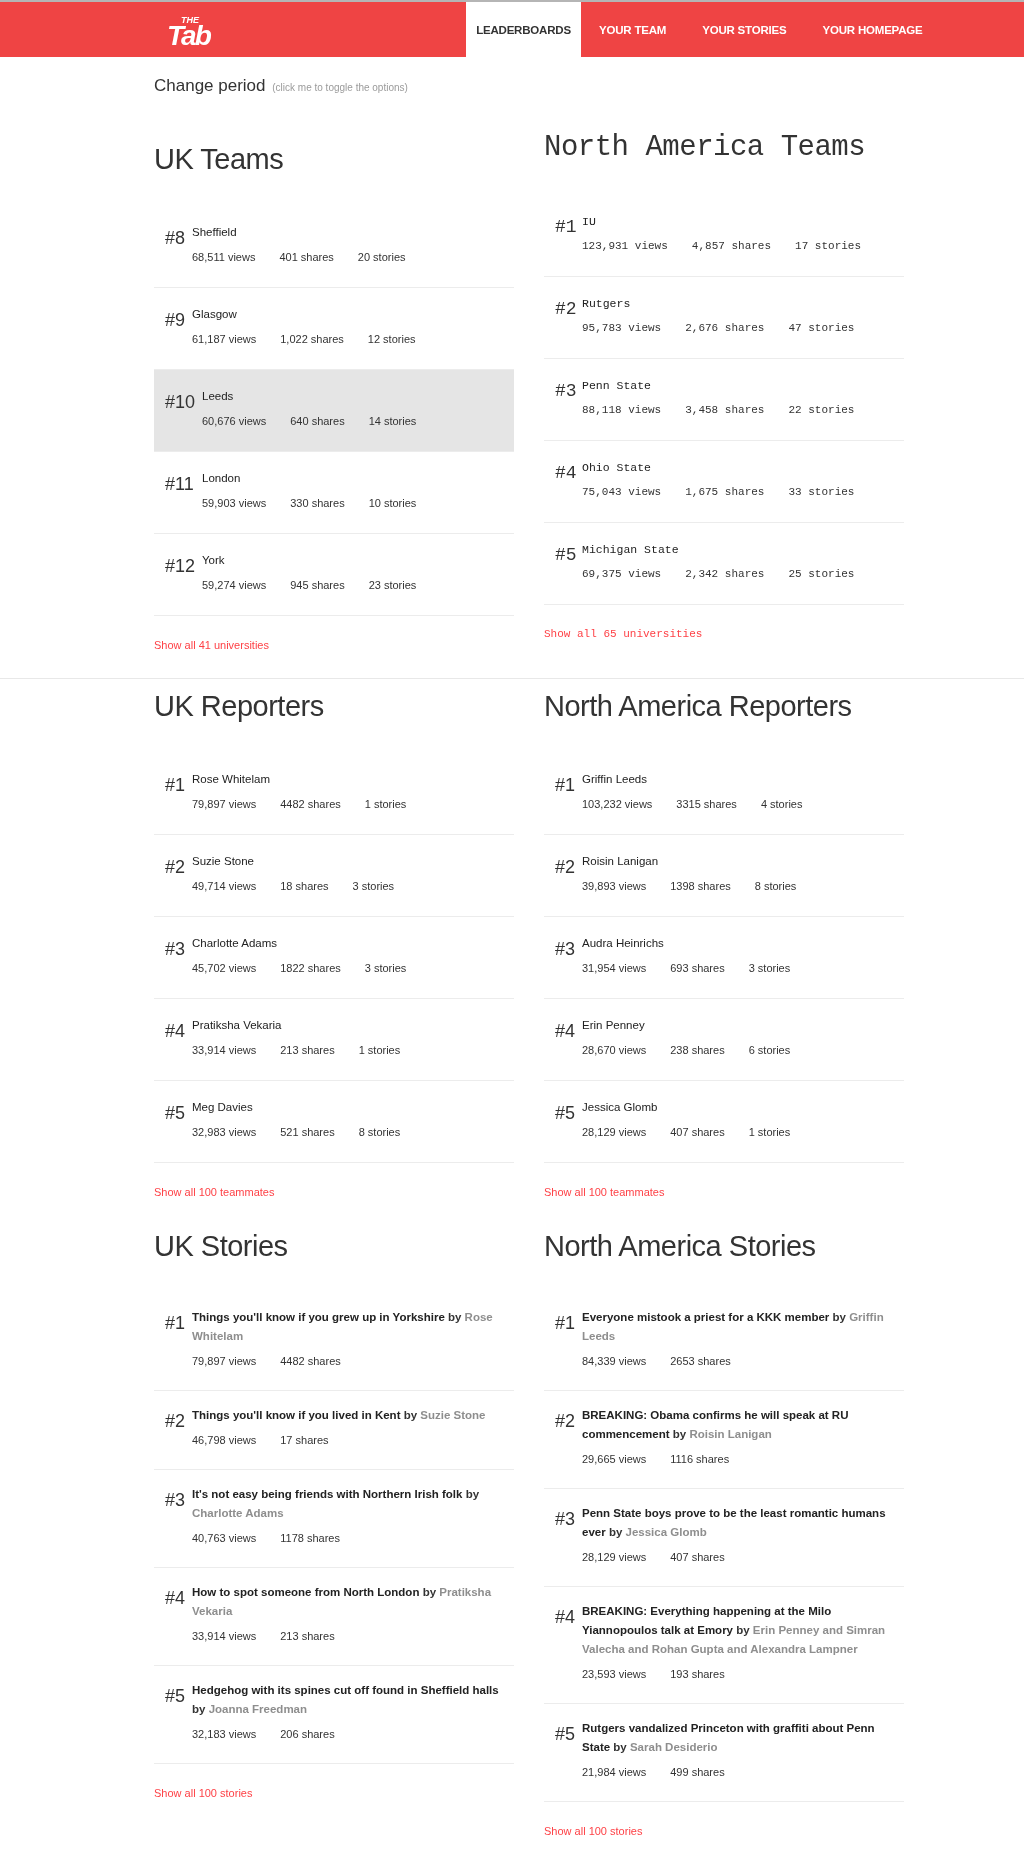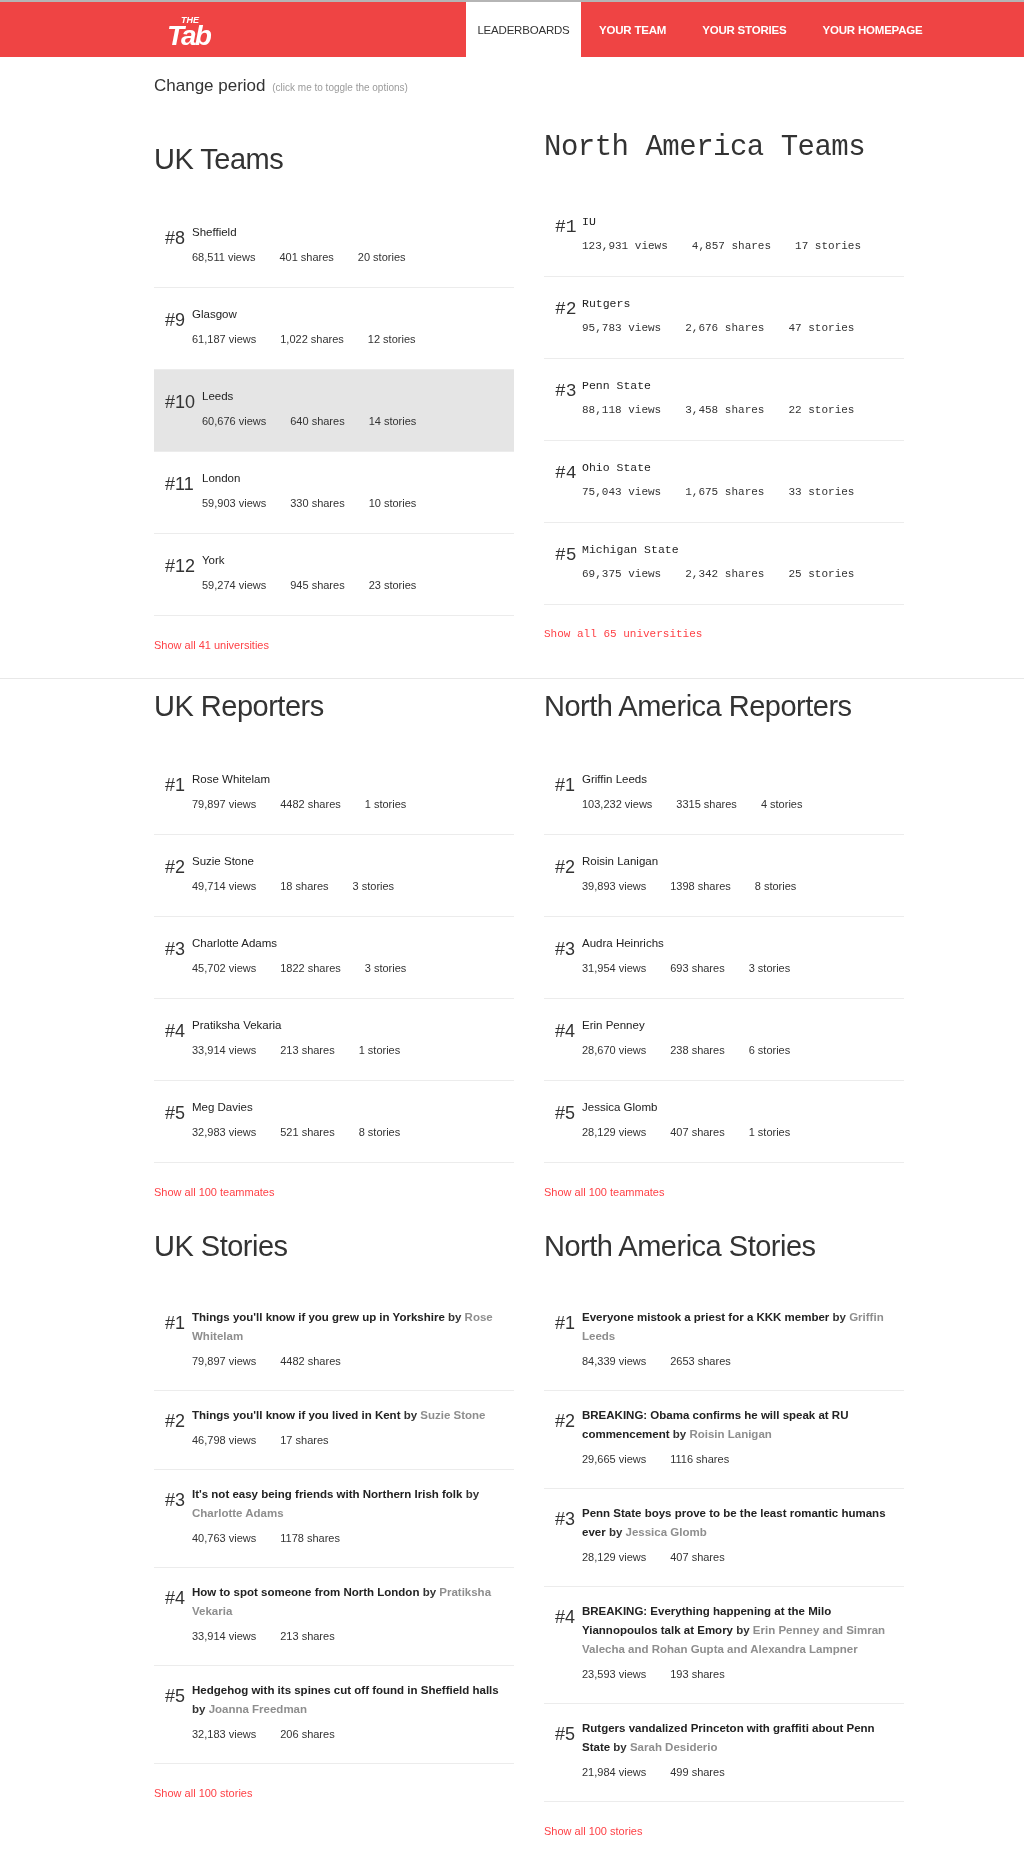--- a/index.html
+++ b/index.html
@@ -5,21 +5,21 @@
   * { box-sizing: border-box; margin: 0; padding: 0; }
   html, body { width: 1024px; background: #fff; }
   body { font-family: "Liberation Sans", "DejaVu Sans", sans-serif; color: #333; height: 1849px; position: relative; }
   a { text-decoration: none; }
 
   .topbar { position: absolute; left: 0; top: 0; width: 1024px; height: 57px; background: #ef4444; border-top: 2px solid #b5b5b5; }
   .logo { position: absolute; left: 167px; top: 12px; width: 68px; height: 34px; }
   .logo svg { display: block; }
   .nav { position: absolute; left: 466px; top: 0; height: 55px; display: flex; }
   .nav-item { height: 55px; display: flex; align-items: center; font-size: 11.5px; font-weight: 700; letter-spacing: -0.2px; color: #fff; padding: 0 18px; }
-  .nav-item.active { background: #fff; color: #333; font-weight: 400; width: 115px; justify-content: center; padding: 16px; }
+  .nav-item.active { background: #fff; color: #333; font-weight: 700; width: 115px; justify-content: center; padding: 16px; }
 
   .period { position: absolute; left: 154px; top: 76px; font-size: 17px; color: #333; cursor: pointer; }
   .period small { font-size: 10px; color: #9b9b9b; margin-left: 2px; }
 
   .section-divider { position: absolute; left: 0; top: 678px; width: 1024px; height: 1px; background: #e8e8e8; }
 
   .board { position: absolute; width: 360px; }
   .board h2 { font-size: 29px; font-weight: 400; color: #333; letter-spacing: -0.5px; height: 40px; line-height: 40px; }
   .rows { margin-top: 27px; }
   .row { position: relative; border-bottom: 1px solid #ececec; padding: 17px 0 24px 0; }

